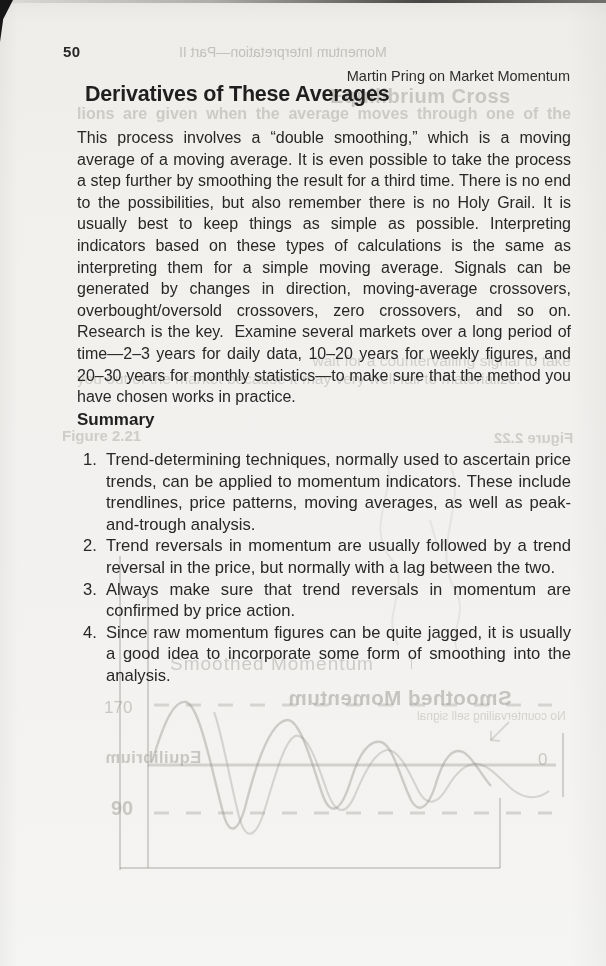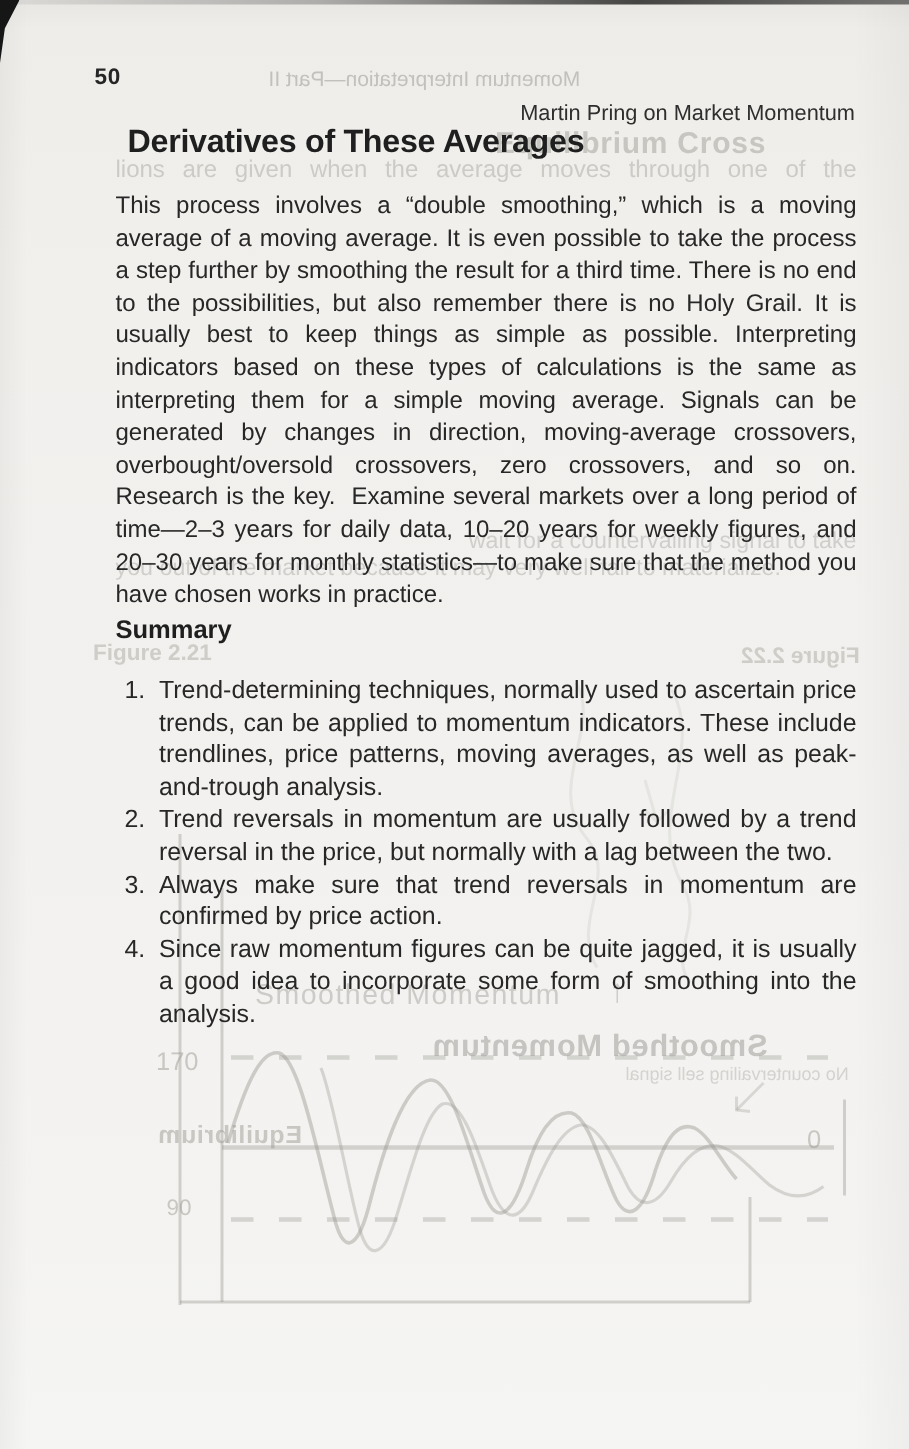--- a/index.html
+++ b/index.html
@@ -25,32 +25,32 @@
   .sumlist{position:absolute;left:77px;top:449px;width:494px;font-size:16.6px;line-height:21.6px;color:#272727;}
   .li{display:flex;}
   .li .num{flex:0 0 29px;text-align:left;padding-left:6px;box-sizing:border-box;}
   .li .txt{flex:1;text-align:justify;}
   
   .ghost{position:absolute;color:rgba(148,146,139,0.42);filter:blur(0.4px);pointer-events:none;}
   .g-bold{font-weight:bold;}
   .mir{display:inline-block;transform:scaleX(-1);}
   .g-runhead{top:44px;left:150px;width:265px;font-size:14px;text-align:center;color:rgba(150,148,141,0.5);}
   .g-heading{top:85px;left:330px;width:250px;font-size:20px;text-align:left;color:rgba(160,158,150,0.5);letter-spacing:.5px;white-space:nowrap;overflow:hidden;}
-  .g-line1{top:105px;left:77px;width:494px;font-size:16px;text-align:justify;text-align-last:justify;color:rgba(155,153,146,0.42);white-space:nowrap;}
+  .g-line1{top:105px;left:77px;width:494px;font-size:16px;text-align:justify;text-align-last:justify;color:rgba(155,153,146,0.42);white-space:nowrap;font-weight:bold;}
   .g-mid1{top:352px;left:160px;width:411px;font-size:15.5px;text-align:right;color:rgba(158,156,149,0.40);white-space:nowrap;overflow:hidden;}
   .g-mid2{top:370px;left:77px;width:494px;font-size:15.5px;color:rgba(158,156,149,0.40);white-space:nowrap;}
   .g-fig-l{top:427px;left:62px;font-size:15px;color:rgba(163,161,153,0.45);}
   .g-fig-r{top:429px;left:478px;width:95px;font-size:15px;text-align:right;color:rgba(163,161,153,0.45);}
   .g-smooth1{top:653px;left:170px;font-size:19px;letter-spacing:1px;color:rgba(158,156,149,0.45);}
   .g-up{top:648px;left:406px;font-size:22px;color:rgba(158,156,149,0.45);}
   .g-smooth2{top:686px;left:288px;font-size:20.5px;font-weight:bold;letter-spacing:.5px;color:rgba(152,150,143,0.5);}
   .g-annot{top:709px;left:330px;width:236px;font-size:12px;text-align:right;color:rgba(165,163,156,0.4);}
   .g-equil{top:748px;left:105px;font-size:16.5px;font-weight:bold;letter-spacing:.5px;color:rgba(152,150,143,0.48);}
   .g-110{top:698px;left:104px;font-size:17px;color:rgba(152,150,143,0.48);}
-  .g-90{top:797px;left:111px;font-size:15px;color:rgba(152,150,143,0.48);}
+  .g-90{top:797px;left:111px;font-size:20px;color:rgba(152,150,143,0.48);font-weight:bold;}
   .g-0{top:750px;left:538px;font-size:17px;color:rgba(152,150,143,0.48);}
   .ghost-svg{position:absolute;top:0;left:0;pointer-events:none;}
   .content{position:relative;z-index:2;}
   .ghostlayer{position:absolute;inset:0;z-index:1;}
 </style>
 </head>
 <body>
 
 <div class="page">
 

